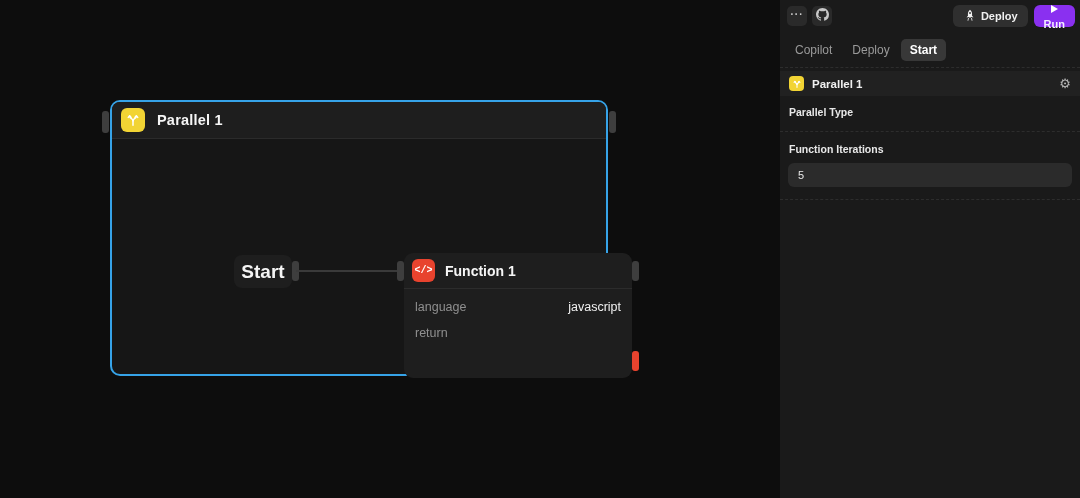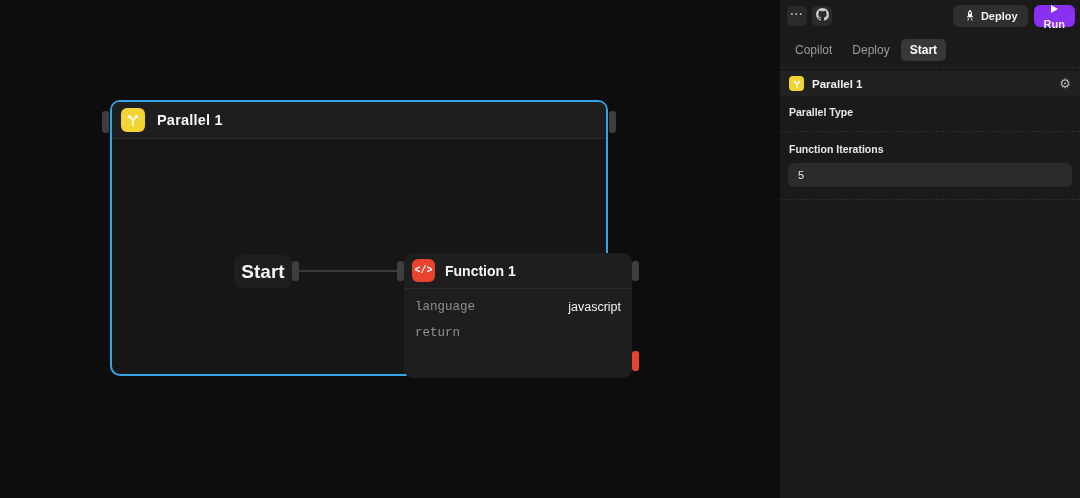--- a/index.html
+++ b/index.html
@@ -35,21 +35,21 @@
                border-bottom:1px solid #2c2c2c; }
   .fn-icon { width:23px; height:23px; border-radius:6px; background:#e8432e; color:#fff;
              display:flex; align-items:center; justify-content:center;
              font-size:10px; font-weight:700; font-family:"Liberation Mono", monospace; flex:none; }
   .fn-title { margin-left:10px; color:#f5f5f5; font-size:14px; font-weight:700; }
   .fn-node .h-in  { left:-7px; top:8px; height:20px; }
   .fn-node .h-out { right:-7px; top:8px; height:20px; }
   .fn-rows { padding:5px 0 6px; }
   .fn-row { height:26px; display:flex; align-items:center; justify-content:space-between;
             padding:0 11px; }
-  .fn-row .k { color:#8f8f8f; font-size:12.5px;font-family:Liberation Mono, monospace; }
+  .fn-row .k { color:#8f8f8f; font-size:12.5px; }
   .fn-row .v { color:#f0f0f0; font-size:12.5px; }
   .h-error { position:absolute; right:-7px; bottom:7px; width:7px; height:20px;
              background:#e8432e; border-radius:3px; }
 
   
   .sidebar { position:absolute; left:780px; top:0; width:300px; height:498px;
              background:#1a1a1a; }
   .topbar { height:32px; display:flex; align-items:center; padding:0 5px 0 7px; }
   .icon-btn { width:20px; height:20px; background:#2a2a2a; border-radius:5px; border:none;
               display:flex; align-items:center; justify-content:center; color:#cfcfcf;

